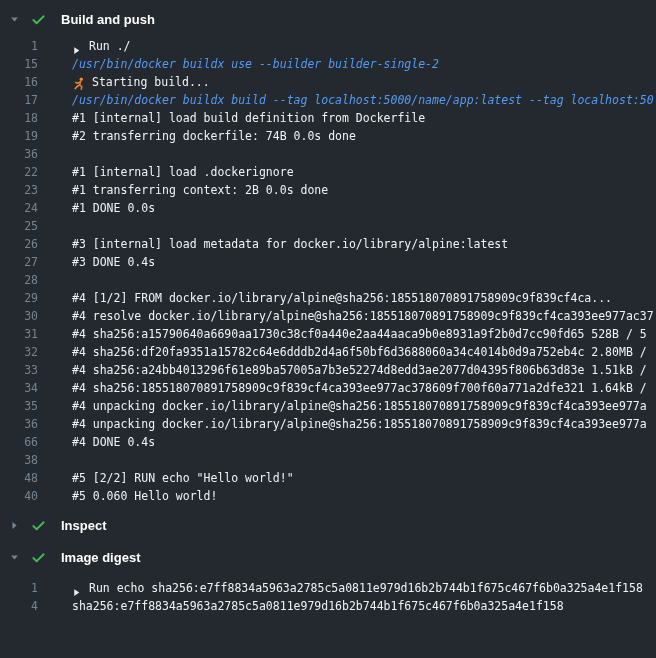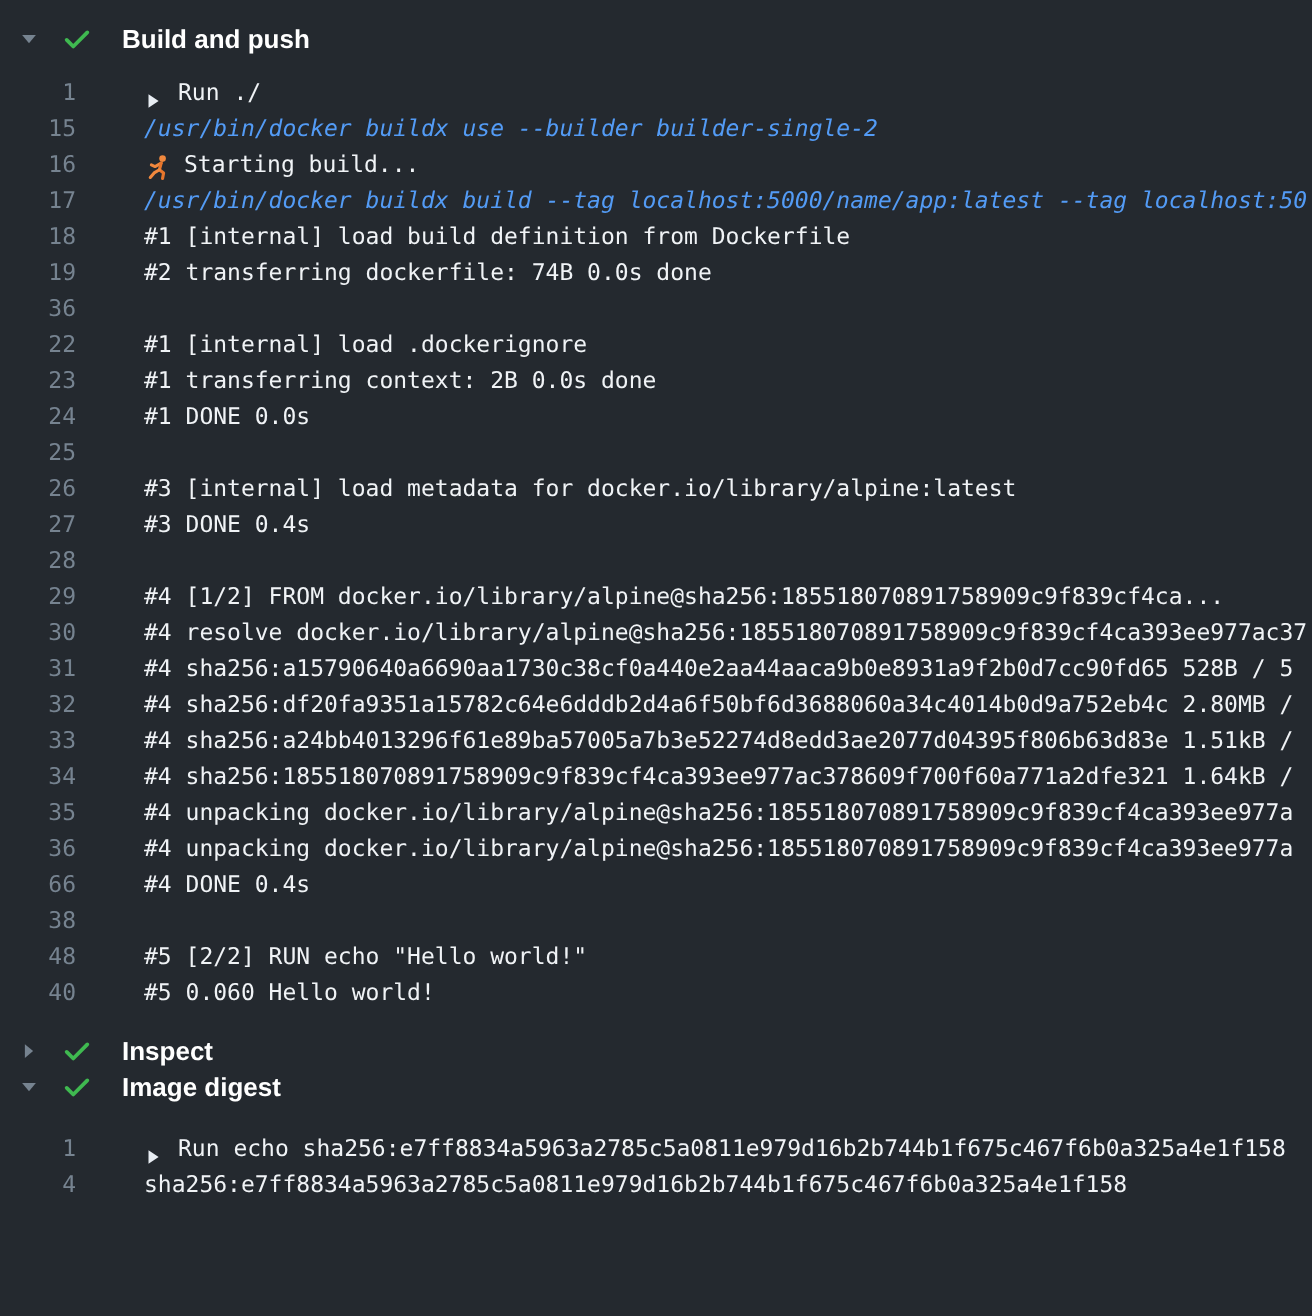--- a/index.html
+++ b/index.html
@@ -20,21 +20,21 @@
   .chev{width:13px;height:13px;display:inline-flex;align-items:center;justify-content:center;flex-shrink:0;}
   .check{width:15px;height:15px;margin-left:10px;display:inline-flex;align-items:center;justify-content:center;flex-shrink:0;}
   .section-title{
     margin-left:15px;
     font-family:"Liberation Sans",sans-serif;
     font-size:13px;font-weight:700;color:#ffffff;
     white-space:nowrap;
   }
   .log-block{margin:9px 0 11px 0;}
   .log-block-image-digest{margin-top:13px;margin-bottom:0;}
-  .section-inspect{}
+  .section-inspect{margin-bottom:14px;}
   .log-line{
     display:flex;align-items:center;
     height:18px;
     font-family:"DejaVu Sans Mono","Liberation Mono",monospace;
     font-size:11.5px;line-height:18px;
     white-space:pre;
   }
   .line-num{
     width:38px;flex-shrink:0;
     text-align:right;

